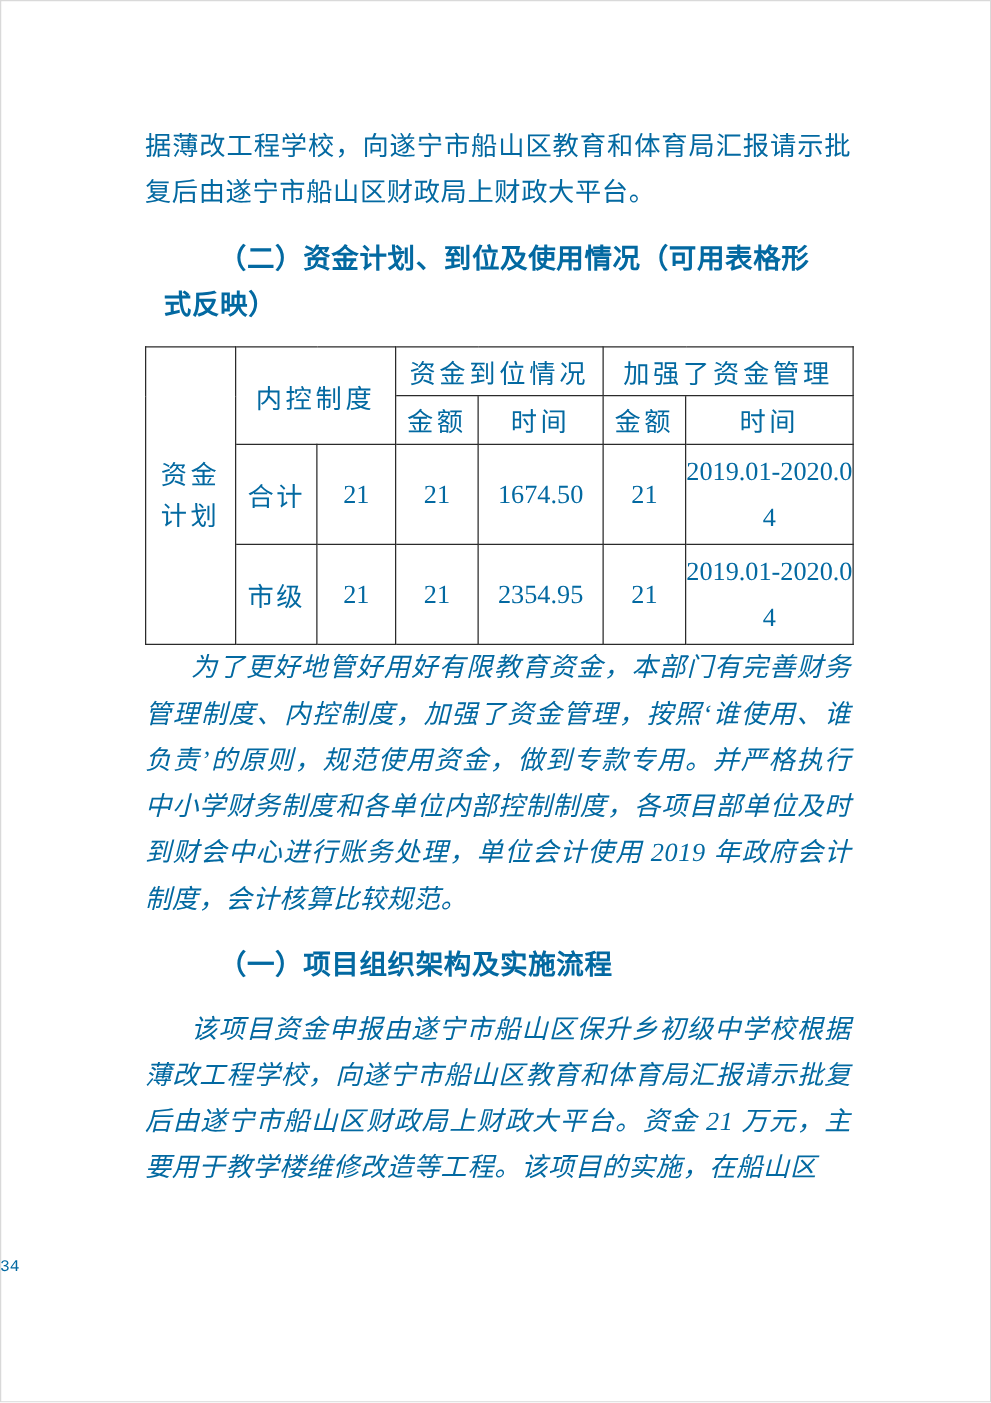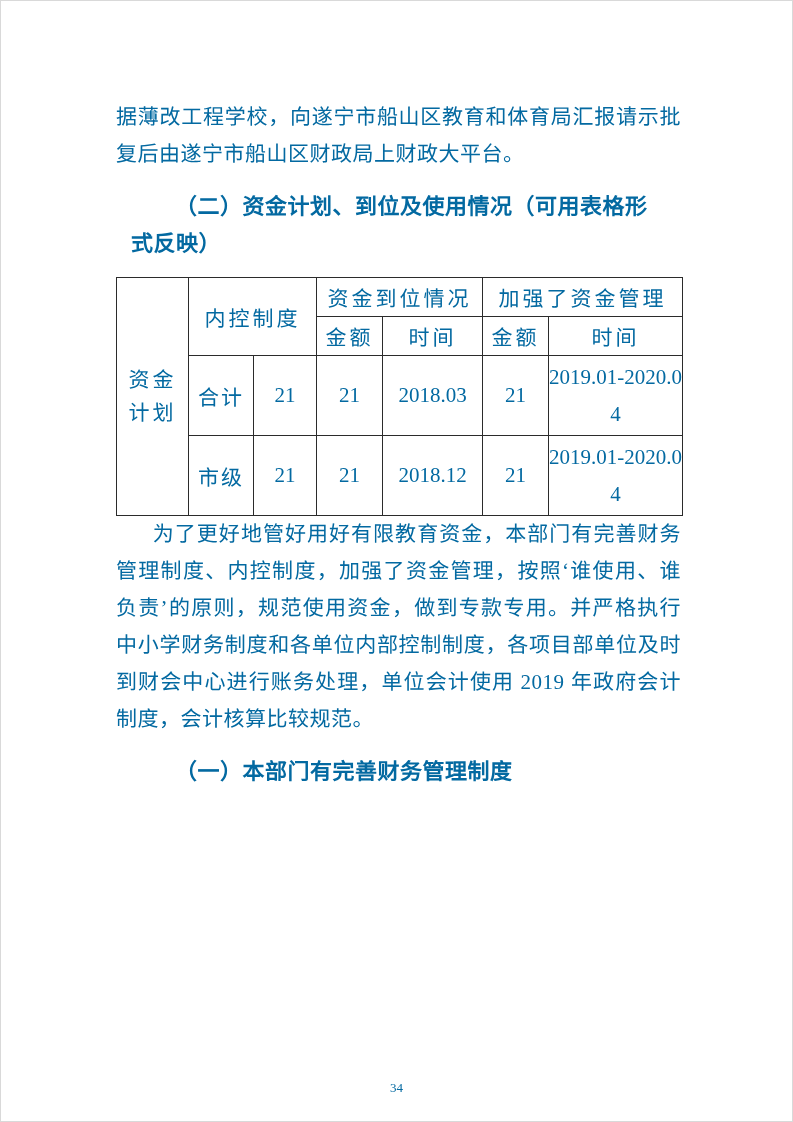--- a/index.html
+++ b/index.html
@@ -22,20 +22,21 @@
   .body-para {
     margin: 0;
     font-size: 21px;
     line-height: 37px;
     letter-spacing: 0.5px;
     text-align: justify;
     text-justify: inter-ideograph;
   }
   .body-para.indent {
     text-indent: 1.75em;
+    font-style: italic;
   }
   .heading {
     margin: 15px;
     font-family: "Liberation Sans", "DejaVu Sans", sans-serif;
     font-weight: bold;
     font-size: 22px;
     line-height: 37px;
     letter-spacing: 0.5px;
     text-indent: 2em;
   }
@@ -63,26 +64,26 @@
     padding: 0 3px;
     word-break: break-all;
   }
   td.date-wrap-cell {
     word-break: break-all;
     line-height: 37px;
     padding: 0 6px;
   }
   .page-number {
     position: absolute;
-    top: 1080px;
+    top: 1006px;
     left: 0;
     width: 100%;
-    text-align: center;
+    text-align: left;
     font-size: 13px;
-    font-family: Liberation Serif, serif;
+    font-family: Liberation Mono, monospace;
   }
 </style>
 </head>
 <body>
 
 <div class="page">
 
   <p class="body-para">据薄改工程学校，向遂宁市船山区教育和体育局汇报请示批复后由遂宁市船山区财政局上财政大平台。</p>
 
   <p class="heading">（二）资金计划、到位及使用情况（可用表格形式反映）</p>
@@ -107,38 +108,39 @@
       <tr class="hdr-row">
         <td class="cjk-cell">金额</td>
         <td class="cjk-cell">时间</td>
         <td class="cjk-cell">金额</td>
         <td class="cjk-cell">时间</td>
       </tr>
       <tr class="data-row">
         <td class="label-cell">合计</td>
         <td>21</td>
         <td>21</td>
-        <td>2018.03</td>
+        <td>1674.50</td>
         <td>21</td>
         <td class="date-wrap-cell">2019.01-2020.04</td>
       </tr>
       <tr class="data-row">
         <td class="label-cell">市级</td>
         <td>21</td>
         <td>21</td>
-        <td>2018.12</td>
+        <td>2354.95</td>
         <td>21</td>
         <td class="date-wrap-cell">2019.01-2020.04</td>
       </tr>
     </tbody>
   </table>
 
 
   <p class="body-para indent">为了更好地管好用好有限教育资金，本部门有完善财务管理制度、内控制度，加强了资金管理，按照‘谁使用、谁负责’的原则，规范使用资金，做到专款专用。并严格执行中小学财务制度和各单位内部控制制度，各项目部单位及时到财会中心进行账务处理，单位会计使用 2019 年政府会计制度，会计核算比较规范。</p>
 
 
 
-  <p class="heading">（一）本部门有完善财务管理制度</p>
+  <p class="heading">（一）项目组织架构及实施流程</p>
 
+  <p class="body-para indent">该项目资金申报由遂宁市船山区保升乡初级中学校根据薄改工程学校，向遂宁市船山区教育和体育局汇报请示批复后由遂宁市船山区财政局上财政大平台。资金 21 万元，主要用于教学楼维修改造等工程。该项目的实施，在船山区</p>
 
   <div class="page-number">34</div>
 
 </div>
 
 </body></html>

